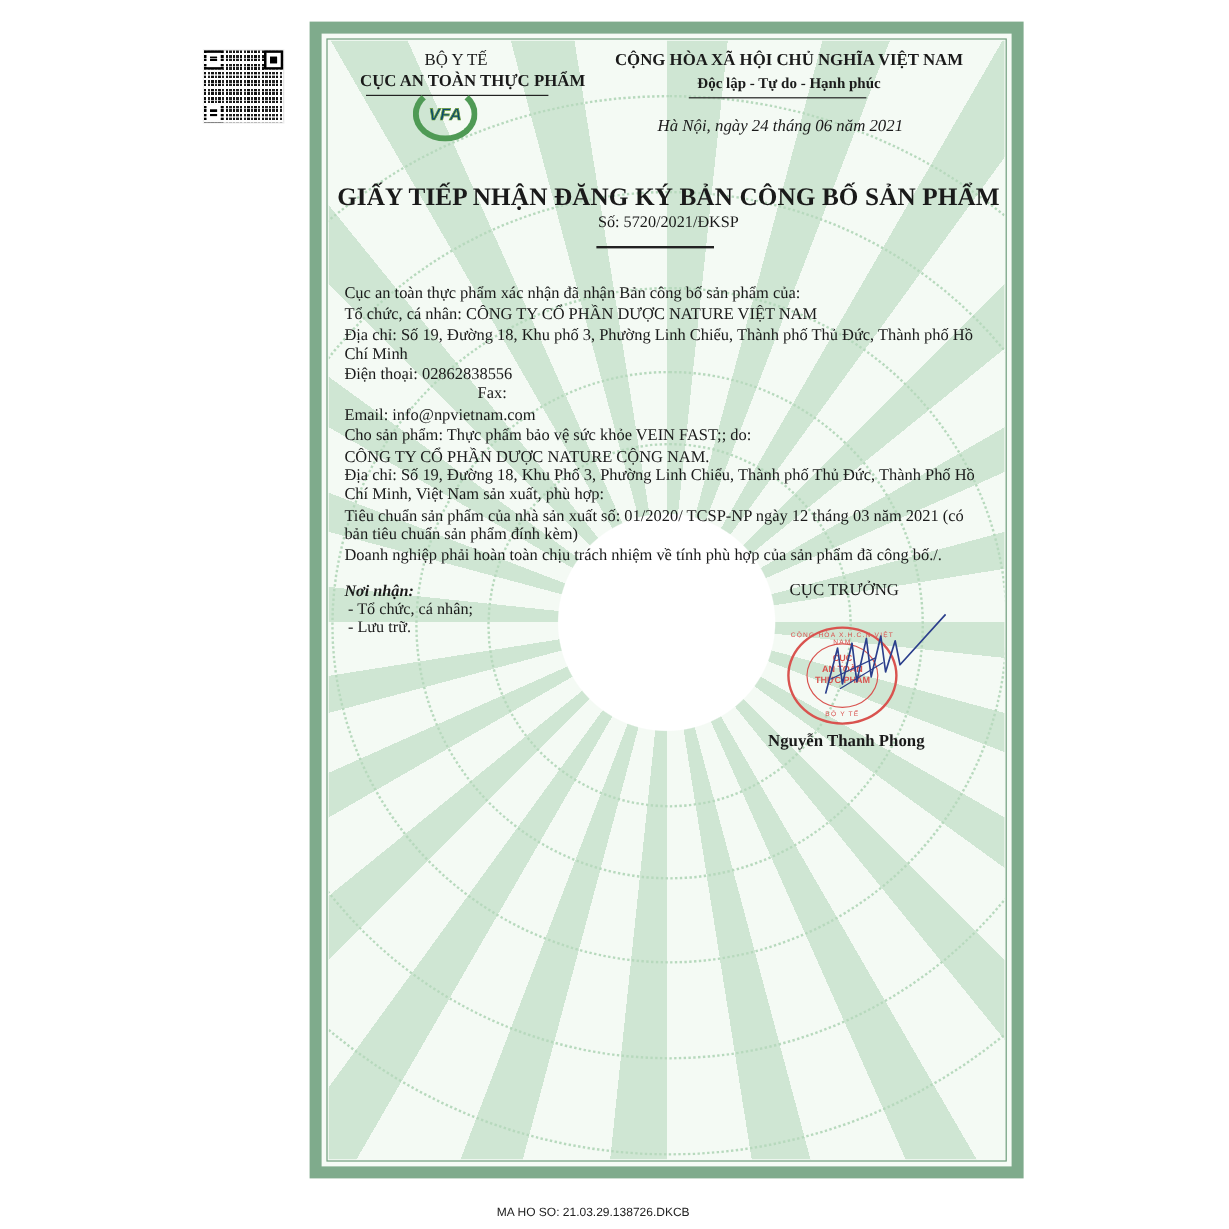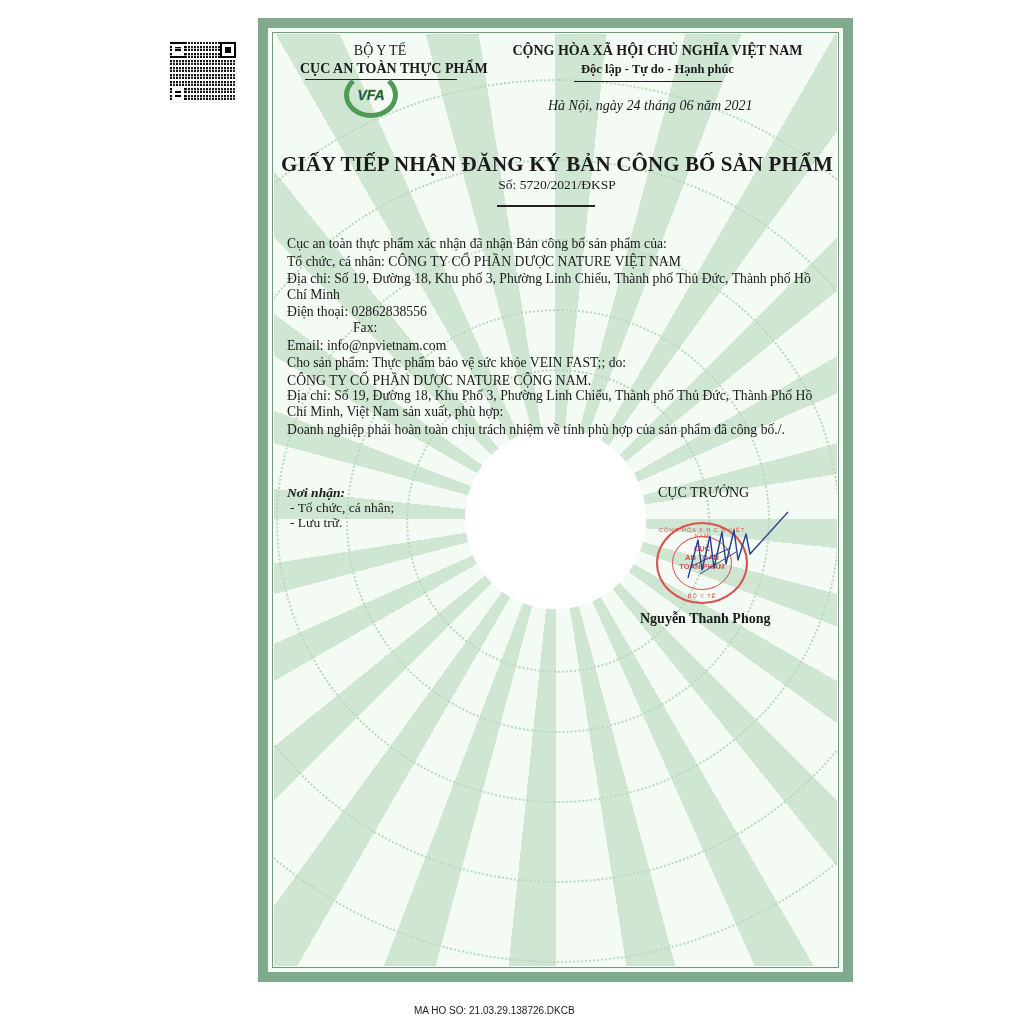--- a/index.html
+++ b/index.html
@@ -38,21 +38,21 @@
   .c-left-h .bold { font-weight: bold; }
   .c-right-h { left: 500px; top: 42px; width: 315px; text-align: center; font-size: 14px; font-weight: bold; line-height: 18px; }
   .rule { position: absolute; height: 1px; background: #222; }
   .date { left: 548px; top: 98px; font-size: 14px; font-style: italic; }
   .title { left: 270px; top: 152px; width: 574px; text-align: center; font-size: 21px; font-weight: bold; letter-spacing: 0.1px; }
   .num { left: 270px; top: 177px; width: 574px; text-align: center; font-size: 13.5px; }
   .body { left: 287px; top: 236px; width: 530px; font-size: 13.7px; line-height: 15.6px; white-space: normal; }
   .body p { margin: 0; }
   .body .gap { margin-top: 2px; }
   .body .row { display: flex; flex-direction: column; }
-  .body .row .fax { margin-left: 66px; }
+  .body .row .fax { margin-left: 111px; }
   .recv { left: 287px; top: 485px; font-size: 13.5px; line-height: 15px; }
   .recv .lbl { font-weight: bold; font-style: italic; }
   .recv .it { padding-left: 3px; }
   .chief { left: 658px; top: 485px; font-size: 14px; font-weight: normal; }
   .signer { left: 640px; top: 611px; font-size: 14px; font-weight: bold; }
   .footer { left: 414px; top: 1005px; font-family: "Liberation Sans", "DejaVu Sans", sans-serif; font-size: 10px; color: #222; }
 
   .vfa { position: absolute; left: 344px; top: 72px; width: 54px; height: 46px; border-radius: 50%;
          border: 5px solid #4f9a55; border-top-color: transparent; box-sizing: border-box;
          display: flex; align-items: center; justify-content: center; }
@@ -117,37 +117,38 @@
     <p class="gap">Tổ chức, cá nhân: CÔNG TY CỔ PHẦN DƯỢC NATURE VIỆT NAM</p>
     <p class="gap">Địa chỉ: Số 19, Đường 18, Khu phố 3, Phường Linh Chiểu, Thành phố Thủ Đức, Thành phố Hồ Chí Minh</p>
     <div class="row gap">
       <span>Điện thoại: 02862838556</span>
       <span class="fax">Fax:</span>
     </div>
     <p class="gap">Email: info@npvietnam.com</p>
     <p class="gap">Cho sản phẩm: Thực phẩm bảo vệ sức khỏe VEIN FAST;; do:</p>
     <p class="gap">CÔNG TY CỔ PHẦN DƯỢC NATURE CỘNG NAM.</p>
     <p>Địa chỉ: Số 19, Đường 18, Khu Phố 3, Phường Linh Chiểu, Thành phố Thủ Đức, Thành Phố Hồ Chí Minh, Việt Nam sản xuất, phù hợp:</p>
+    <p class="gap">Tiêu chuẩn sản phẩm của nhà sản xuất số: 01/2020/ TCSP-NP ngày 12 tháng 03 năm 2021 (có bản tiêu chuẩn sản phẩm đính kèm)</p>
     <p class="gap">Doanh nghiệp phải hoàn toàn chịu trách nhiệm về tính phù hợp của sản phẩm đã công bố./.</p>
   </div>
 
   <div class="abs recv">
     <div class="lbl">Nơi nhận:</div>
     <div class="it">- Tổ chức, cá nhân;</div>
     <div class="it">- Lưu trữ.</div>
   </div>
 
   <div class="abs chief">CỤC TRƯỞNG</div>
 
   <div class="stamp">
     <div class="rim" style="top:3px;">CỘNG HÒA X.H.C.N VIỆT NAM</div>
     <div class="txt">
       <div>CỤC</div>
       <div>AN TOÀN</div>
-      <div>TOÀN PHẨM</div>
+      <div>THỰC PHẨM</div>
     </div>
     <div class="rim" style="bottom:3px;">BỘ Y TẾ</div>
   </div>
 
   <svg class="sig" viewBox="0 0 130 90">
     <path d="M28 70 L38 32 L42 62 L50 28 L54 60 L62 24 L66 56 L74 22 L78 52 L86 26 L90 46 L128 4" fill="none" stroke="#2b3f8c" stroke-width="1.4" stroke-linejoin="round"></path>
     <path d="M32 58 L70 40 M40 66 L76 44" fill="none" stroke="#2b3f8c" stroke-width="1"></path>
   </svg>
 
   <div class="abs signer">Nguyễn Thanh Phong</div>

